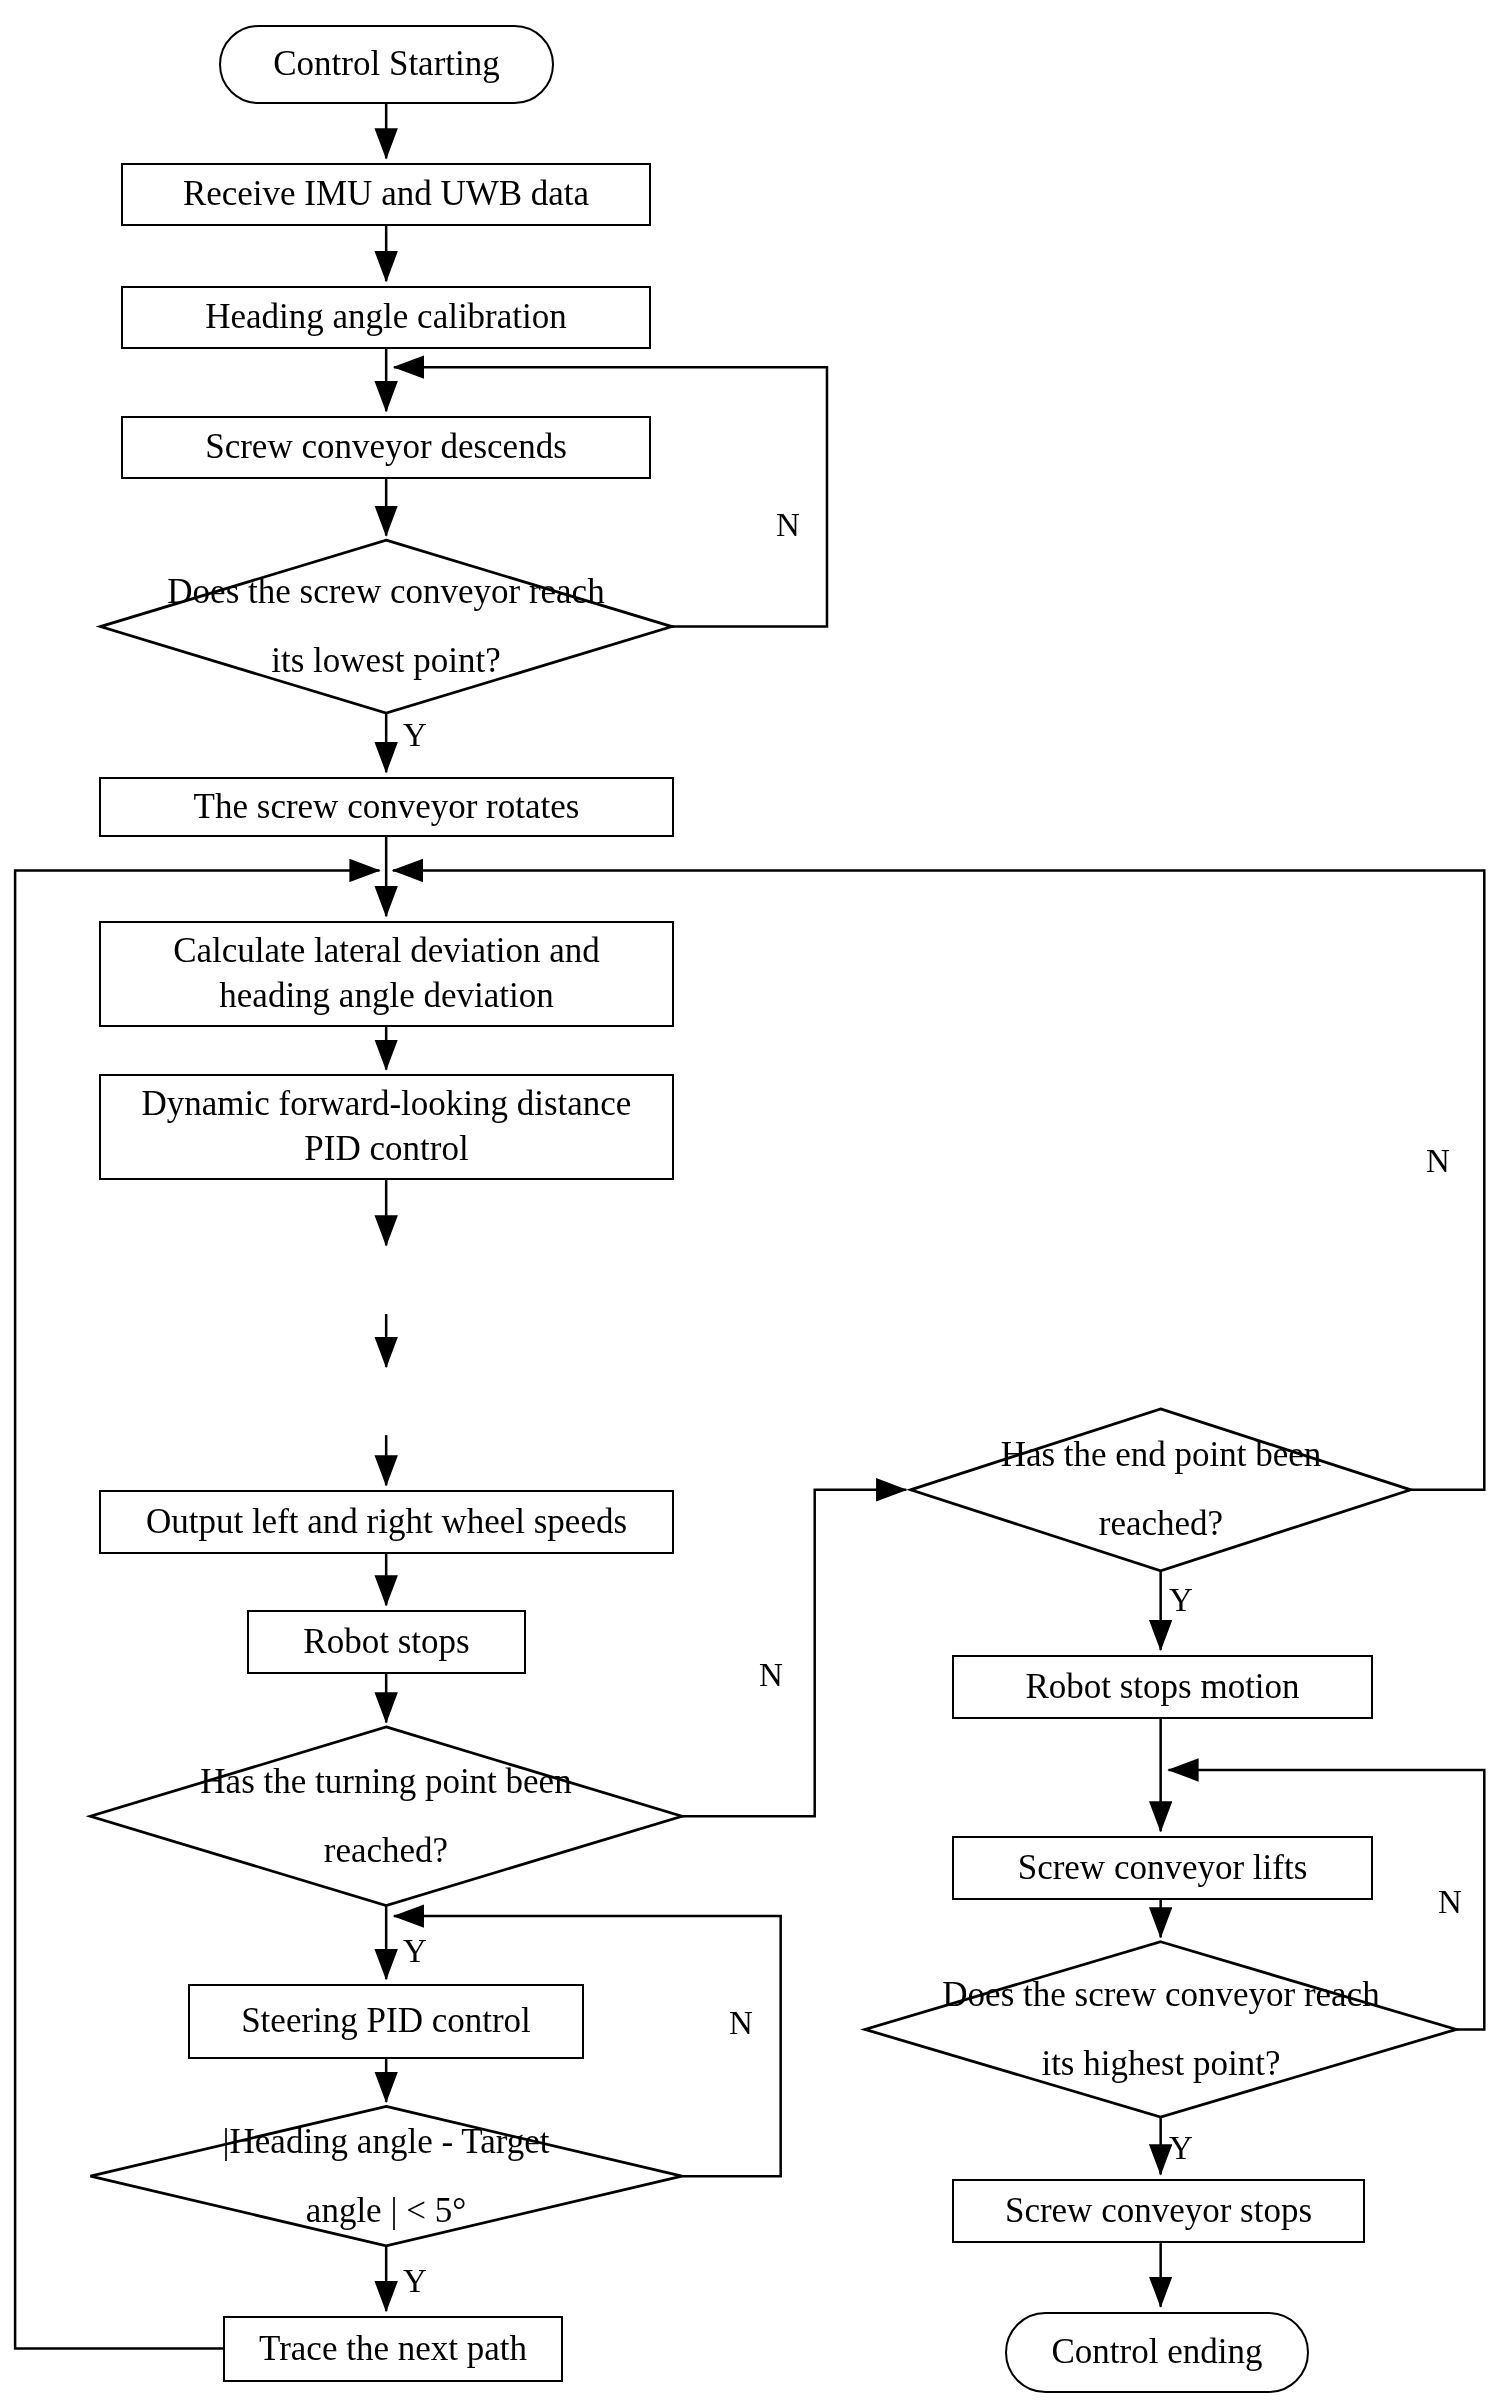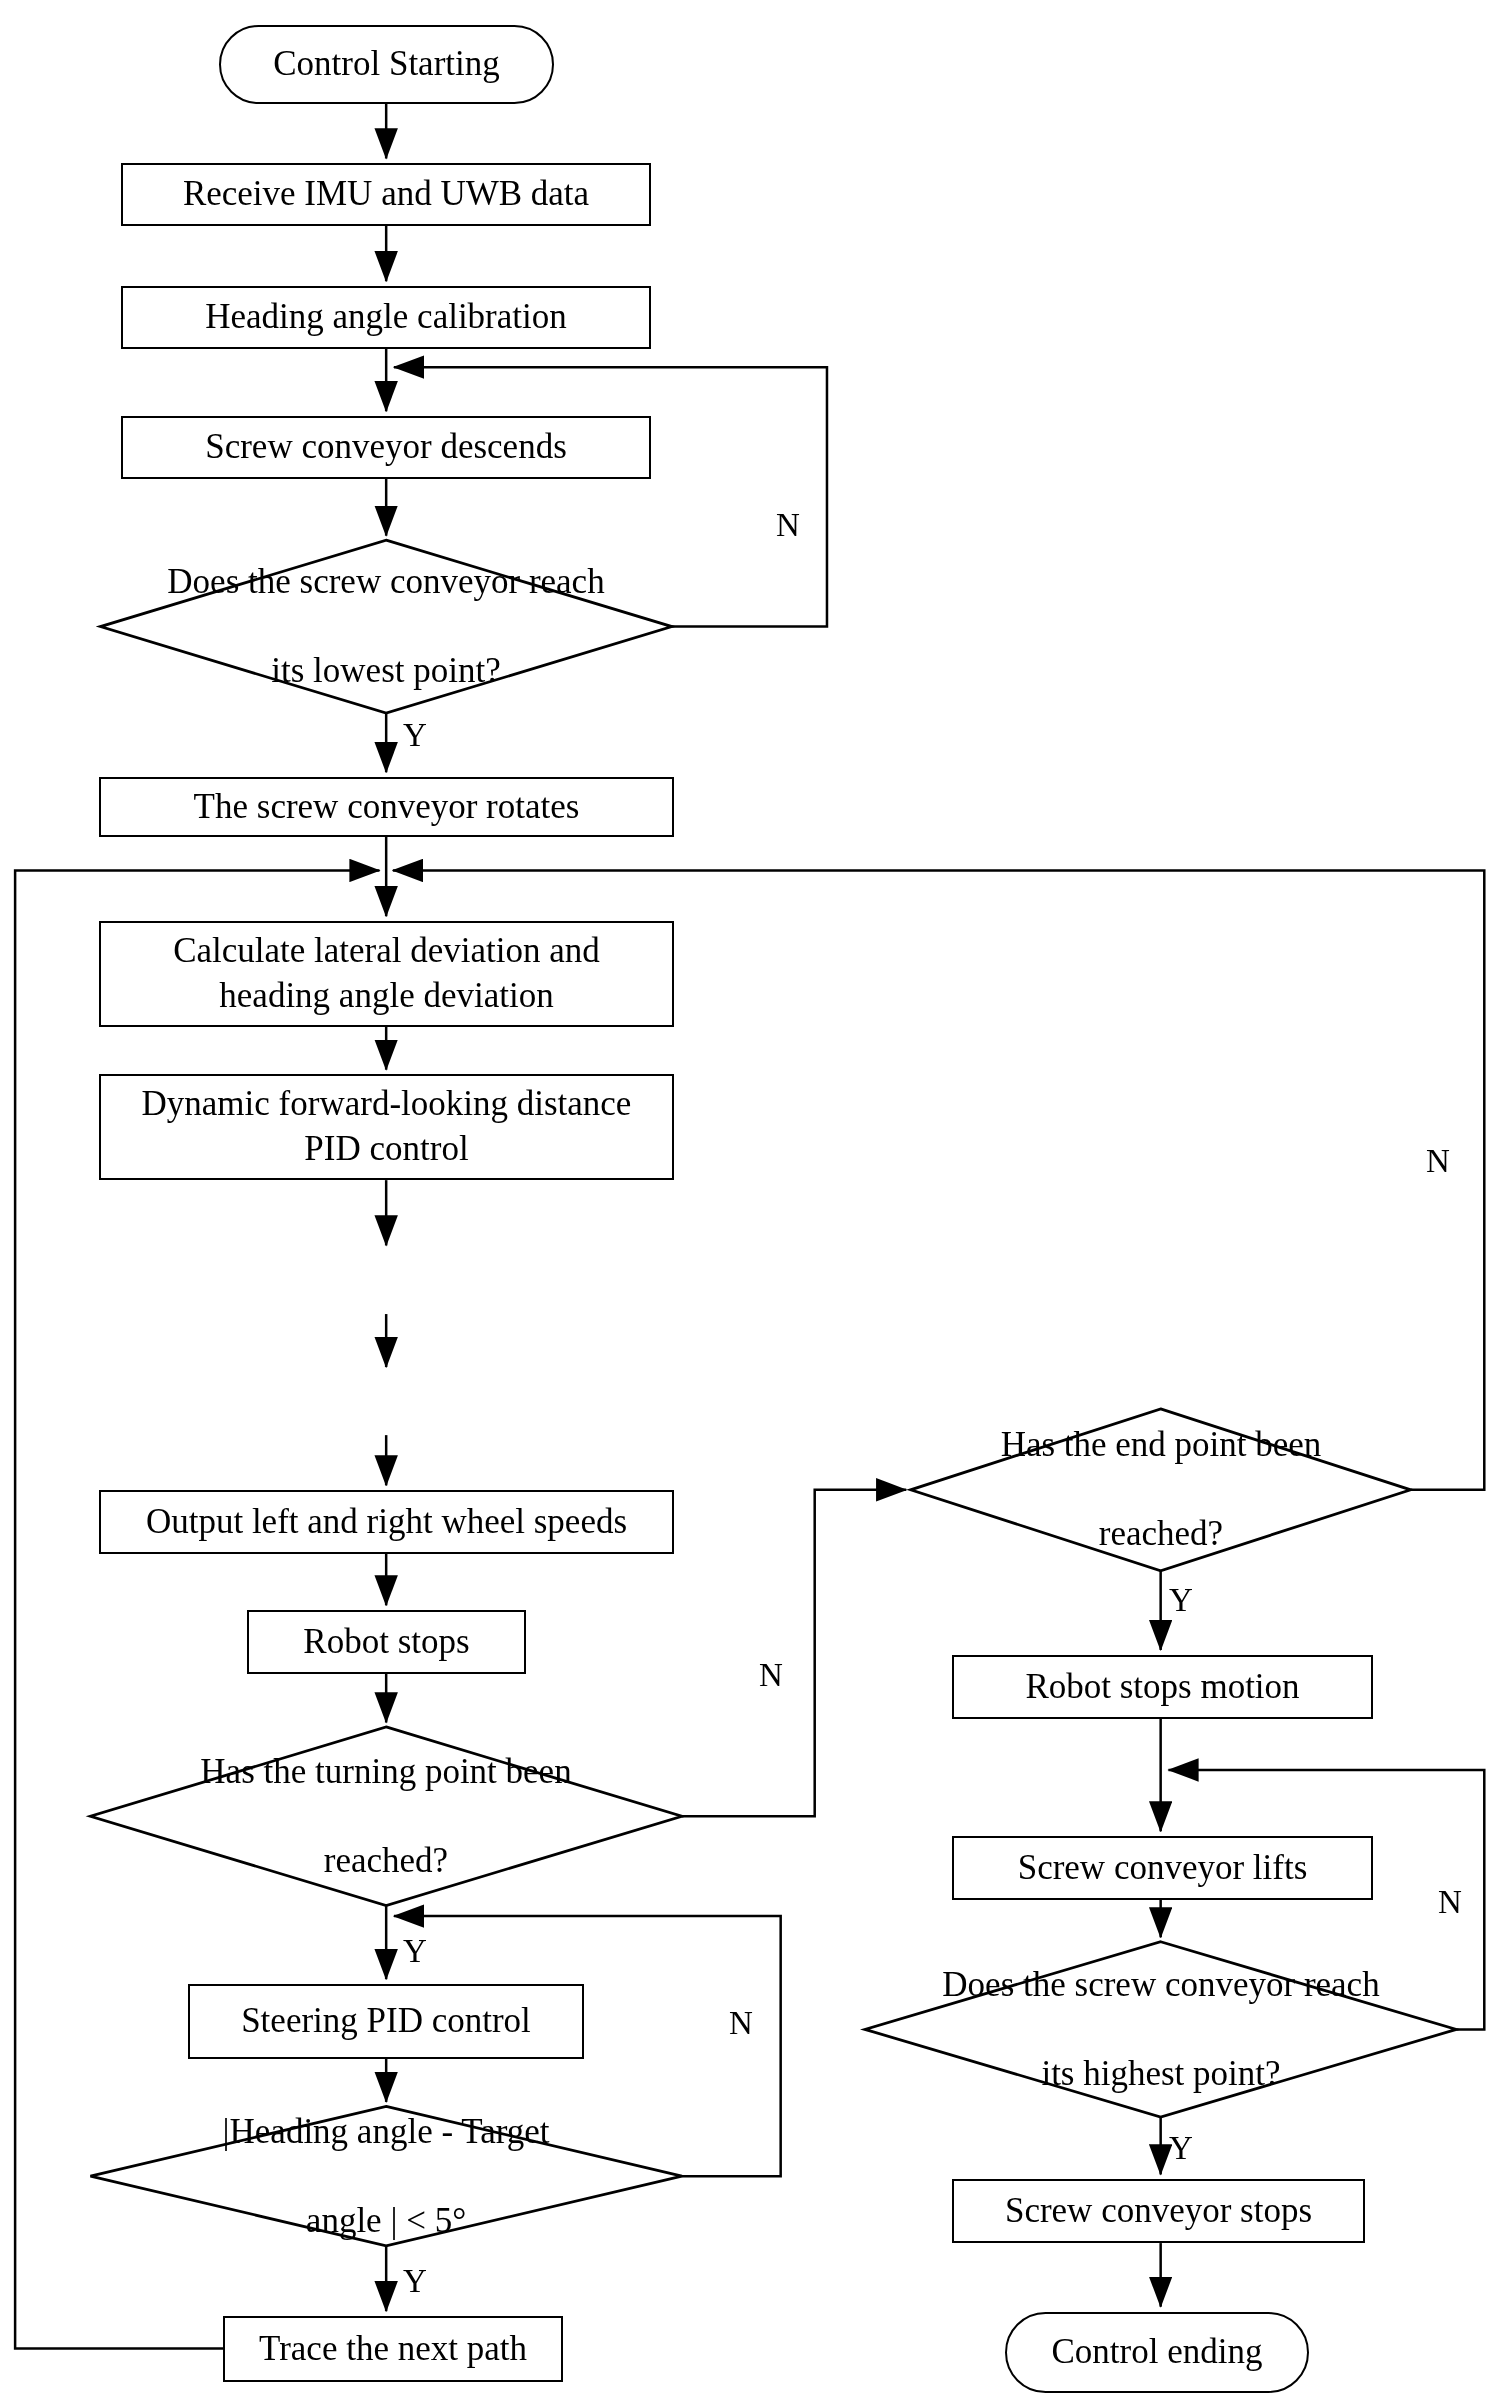--- a/index.html
+++ b/index.html
@@ -9,21 +9,21 @@
   }
   .layer{position:absolute;left:0;top:0;}
   .node{
     position:absolute;box-sizing:border-box;
     display:flex;flex-direction:column;align-items:center;justify-content:center;
     text-align:center;font-size:35px;line-height:1.28;background:#ffffff;
   }
   .rect{border:2.8px solid #000;}
   .stadium{border:2.8px solid #000;border-radius:44px;}
   .dlabel{
-    position:absolute;display:flex;flex-direction:column;align-items:center;justify-content:space-between;
+    position:absolute;display:flex;flex-direction:column;align-items:center;justify-content:center;
     text-align:center;font-size:35px;line-height:1.28;background:transparent;gap:24px;
   }
   .elabel{position:absolute;font-size:33px;line-height:1;}
   .node span,.dlabel span{display:block;white-space:nowrap;}
 </style>
 </head>
 <body>
 
 <div id="flowchart">
 

